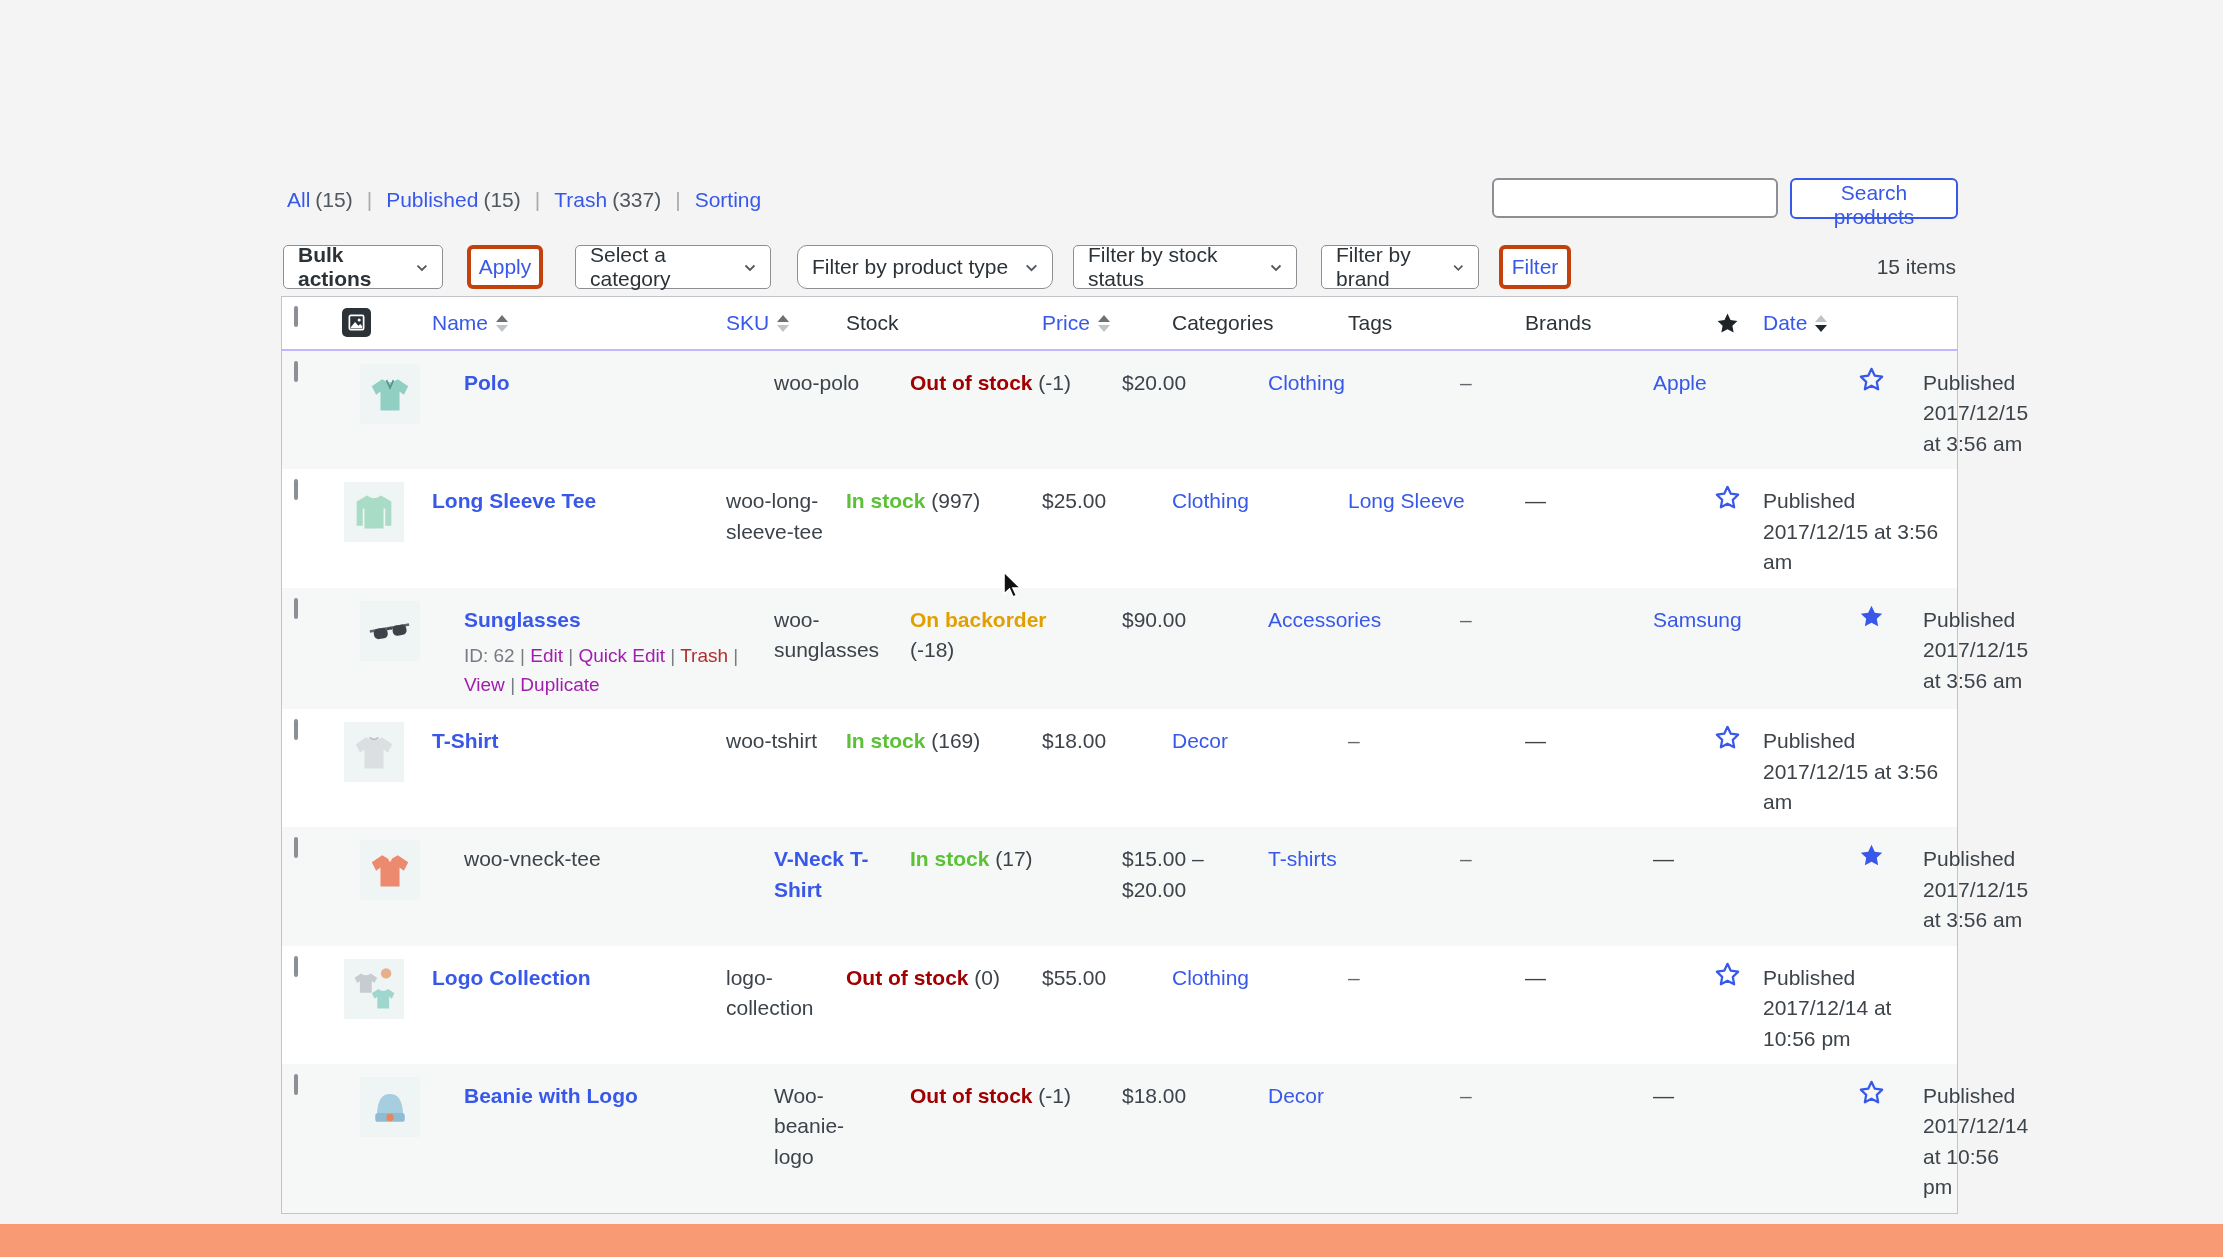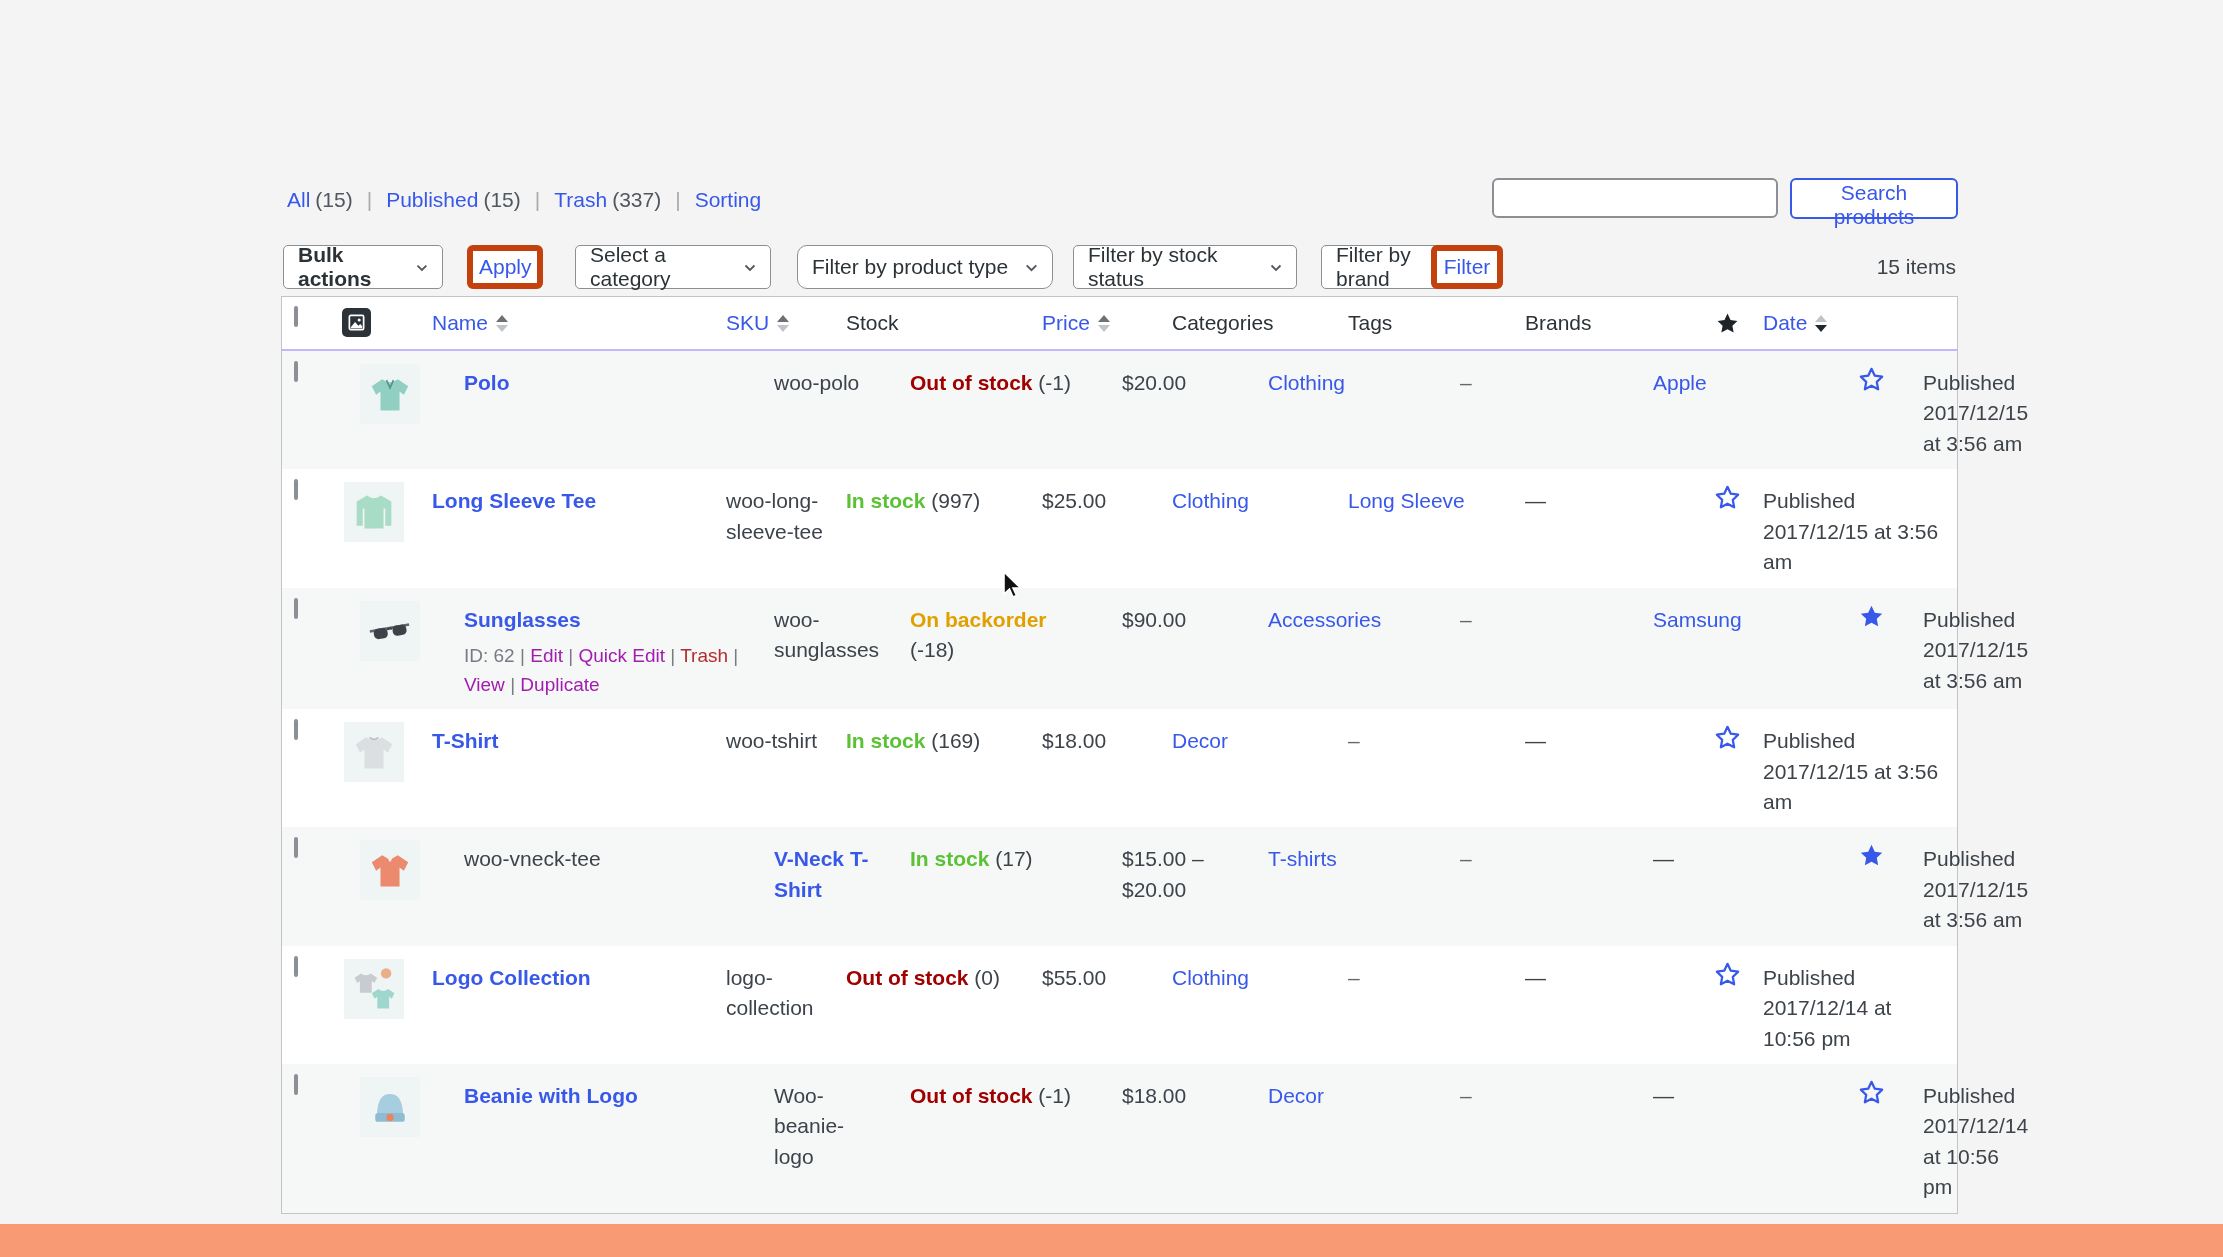--- a/index.html
+++ b/index.html
@@ -15,21 +15,21 @@
   .views .sep{color:#a7aaad;margin:0 4px;}
 
   
   .search-wrap{position:absolute;top:0;left:1211px;right:0;height:42px;}
   .search-input{position:absolute;left:0;top:0;width:286px;height:40px;box-sizing:border-box;border:2px solid #8c8f94;border-radius:6px;background:#fff;font-size:21px;padding:0 12px;font-family:inherit;}
   .search-btn{position:absolute;right:0;top:0;width:168px;height:41px;box-sizing:border-box;border:2px solid #3858e9;border-radius:6px;background:#fff;color:#3858e9;font-size:21px;font-family:inherit;cursor:pointer;}
 
   
   .tablenav{position:absolute;left:0;top:67px;width:1677px;height:46px;}
   .sel{position:absolute;top:0;height:44px;box-sizing:border-box;border:1.5px solid #8c8f94;border-radius:5px;background:#fff;display:flex;align-items:center;justify-content:space-between;padding:0 12px 0 14px;font-size:21px;color:#2c3338;cursor:pointer;}
-  .btn-secondary{position:absolute;top:0;height:44px;box-sizing:border-box;border:6px solid #c2410c;border-radius:6px;background:#fff;color:#3858e9;font-size:21px;font-family:inherit;cursor:pointer;}
+  .btn-secondary{position:absolute;top:0;height:44px;box-sizing:border-box;border:4px solid #c2410c;border-radius:6px;background:#fff;color:#3858e9;font-size:21px;font-family:inherit;cursor:pointer;}
   .items-count{position:absolute;right:2px;top:10px;font-size:21px;color:#3c434a;}
 
   
   .list-table{position:absolute;left:0;top:118px;width:1677px;box-sizing:border-box;border:1px solid #c3c4c7;background:#fff;}
   .grid-row{display:grid;grid-template-columns:48px 102px 294px 120px 196px 130px 176px 177px 166px 72px 1fr;}
   .thead{height:52px;border-bottom:2px solid #c4b5fd;background:#fff;}
   .hcell{display:flex;align-items:center;font-size:21px;color:#2c3338;padding-right:16px;}
   .hlink{display:flex;align-items:center;color:#3858e9;}
   .arrows{display:inline-flex;flex-direction:column;gap:3px;margin-left:8px;}
   .arr{width:0;height:0;border-left:6px solid transparent;border-right:6px solid transparent;}
@@ -108,21 +108,21 @@
         <svg width="17" height="17" viewBox="0 0 16 16">
             <path d="M3.5 6 L8 10.5 L12.5 6" fill="none" stroke="#50575e" stroke-width="1.8"></path>
           </svg>
       </div>
       <div class="sel" style="left:1040px;width:158px;">
         <span>Filter by brand</span>
         <svg width="17" height="17" viewBox="0 0 16 16">
             <path d="M3.5 6 L8 10.5 L12.5 6" fill="none" stroke="#50575e" stroke-width="1.8"></path>
           </svg>
       </div>
-      <button class="btn-secondary" style="left:1150px;width:72px;">Filter</button>
+      <button class="btn-secondary" style="left:1218px;width:72px;">Filter</button>
       <span class="items-count">15 items</span>
     </div>
 
     <div class="list-table">
       <div class="grid-row thead">
         <div class="cb-cell"><span class="cb"></span></div>
         <div>
             <span class="img-hicon">
           <svg width="19" height="19" viewBox="0 0 20 20">
                 <rect x="2.5" y="2.5" width="15" height="15" rx="1.5" fill="none" stroke="#fff" stroke-width="1.8"></rect>

